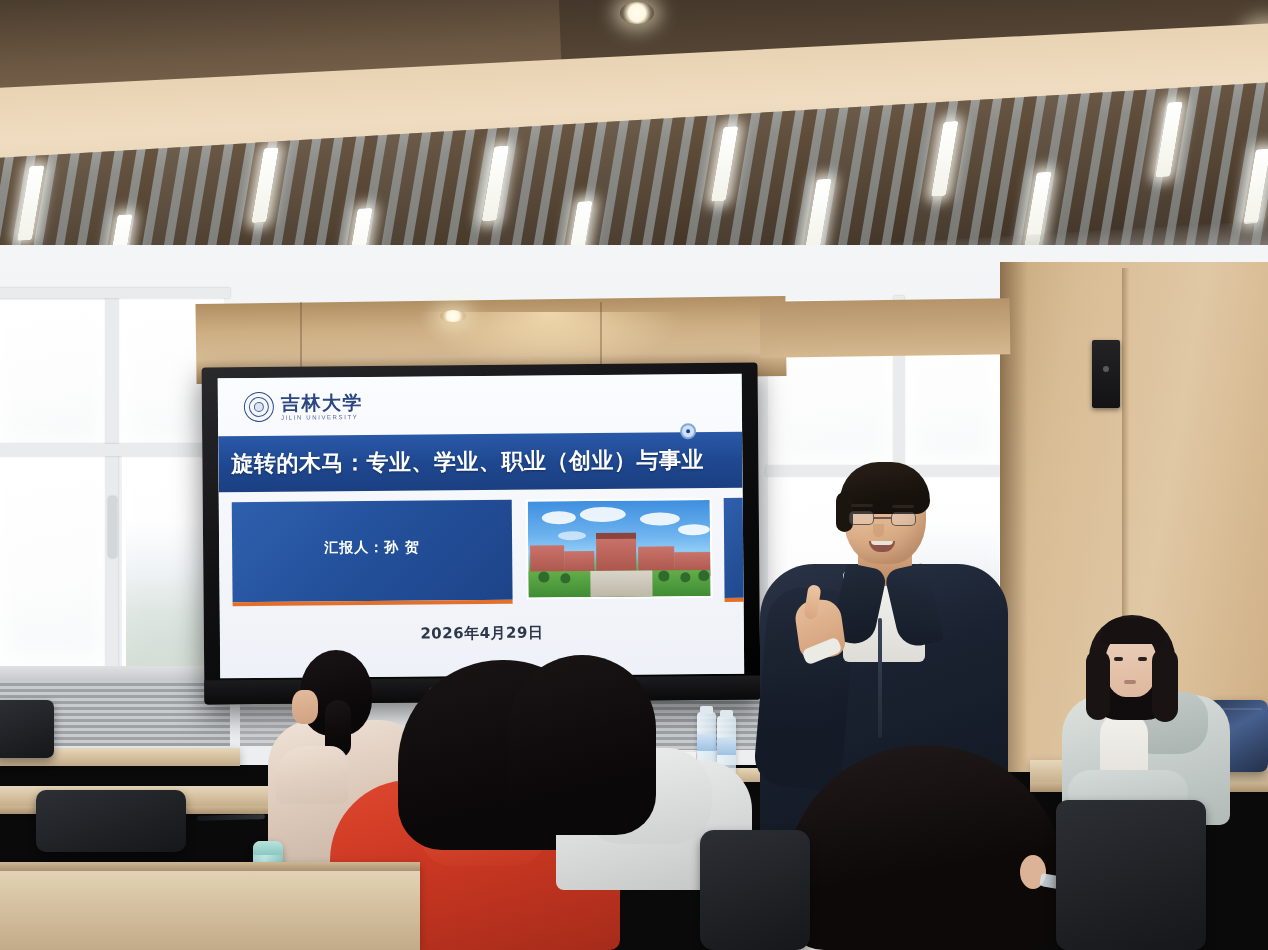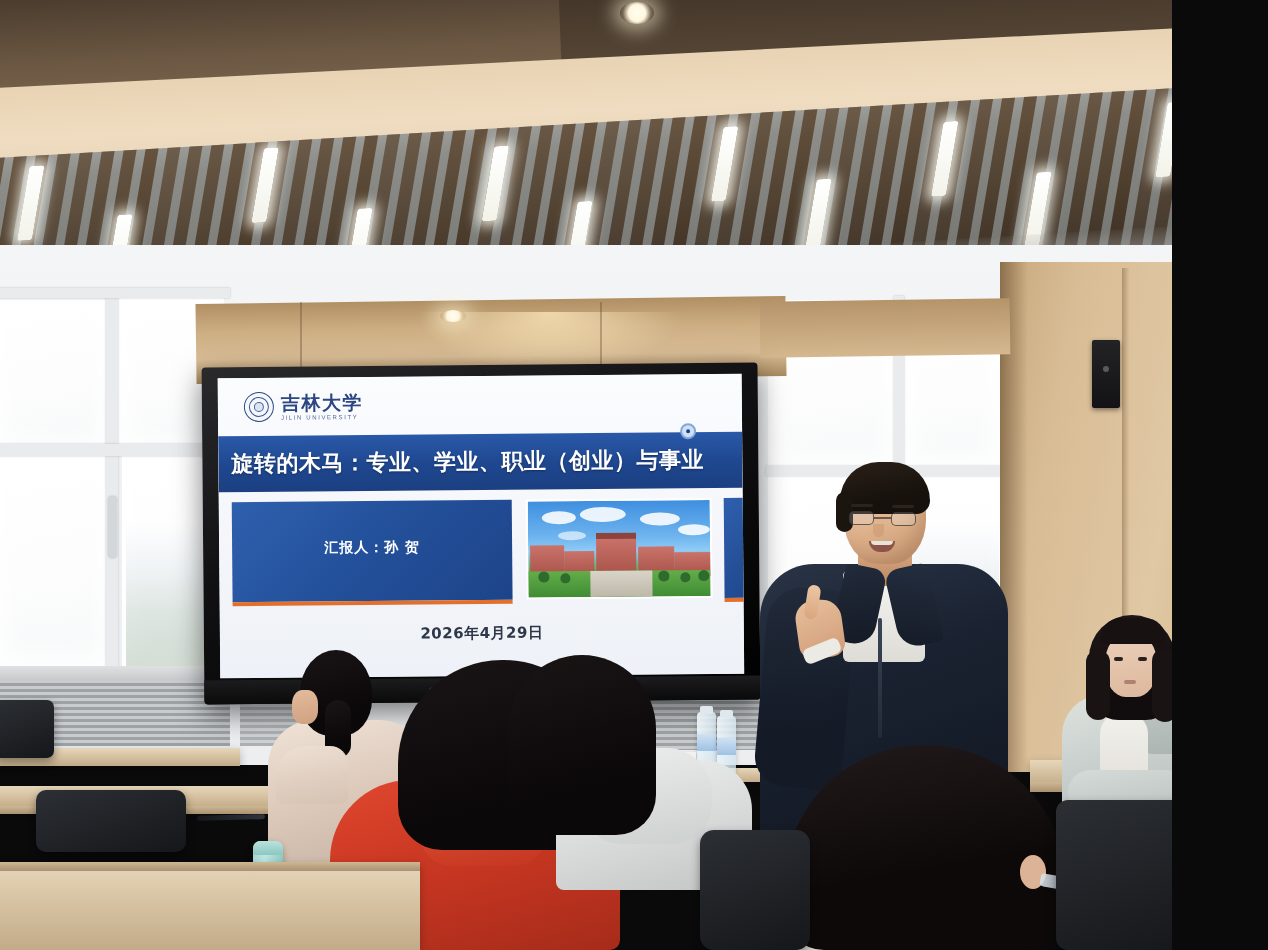--- a/index.html
+++ b/index.html
@@ -1,19 +1,19 @@
 <!DOCTYPE html>
 <html><head>
 <meta charset="utf-8">
 <title>Lecture Hall Presentation</title>
 <style>
   * { margin:0; padding:0; box-sizing:border-box; }
   html,body { width:1268px; height:950px; overflow:hidden; background:#0a0a0a;
     font-family:"Liberation Sans", sans-serif; }
-  #scene { position:relative; width:1172px; height:950px; overflow:hidden; }
+  #scene { position:relative; width:1268px; height:950px; overflow:hidden; }
 
   
   .ceil-dark { position:absolute; left:-40px; top:-30px; width:1360px; height:120px;
     background:linear-gradient(180deg,#4a3c2e 0%,#6b5742 55%,#7d6750 100%);
     transform:rotate(-2.6deg); }
   .ceil-dark2 { position:absolute; left:560px; top:-34px; width:760px; height:110px;
     background:linear-gradient(180deg,#3f3227,#5d4c3a); transform:rotate(-2.2deg); }
   .ceil-beam { position:absolute; left:-40px; top:55px; width:1380px; height:118px;
     background:linear-gradient(180deg,#e8d3b4 0%,#f0dcc0 45%,#e2cfb2 100%);
     transform:rotate(-2.9deg); }

